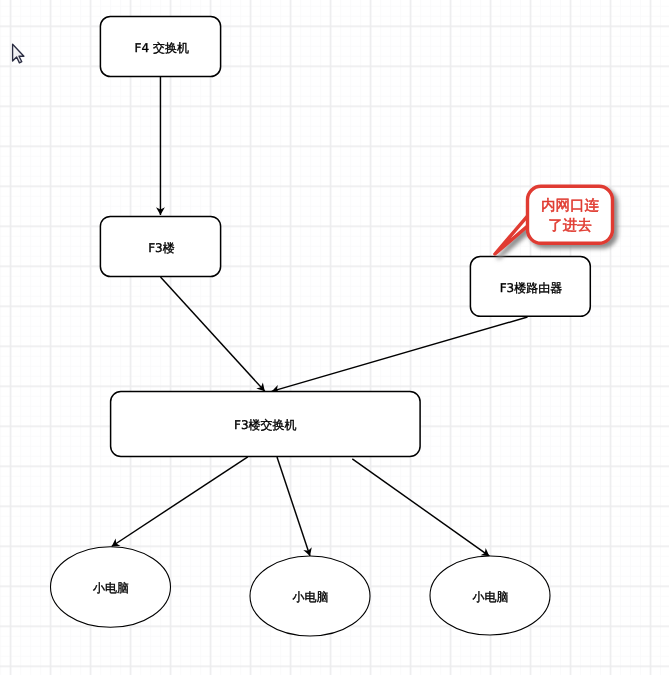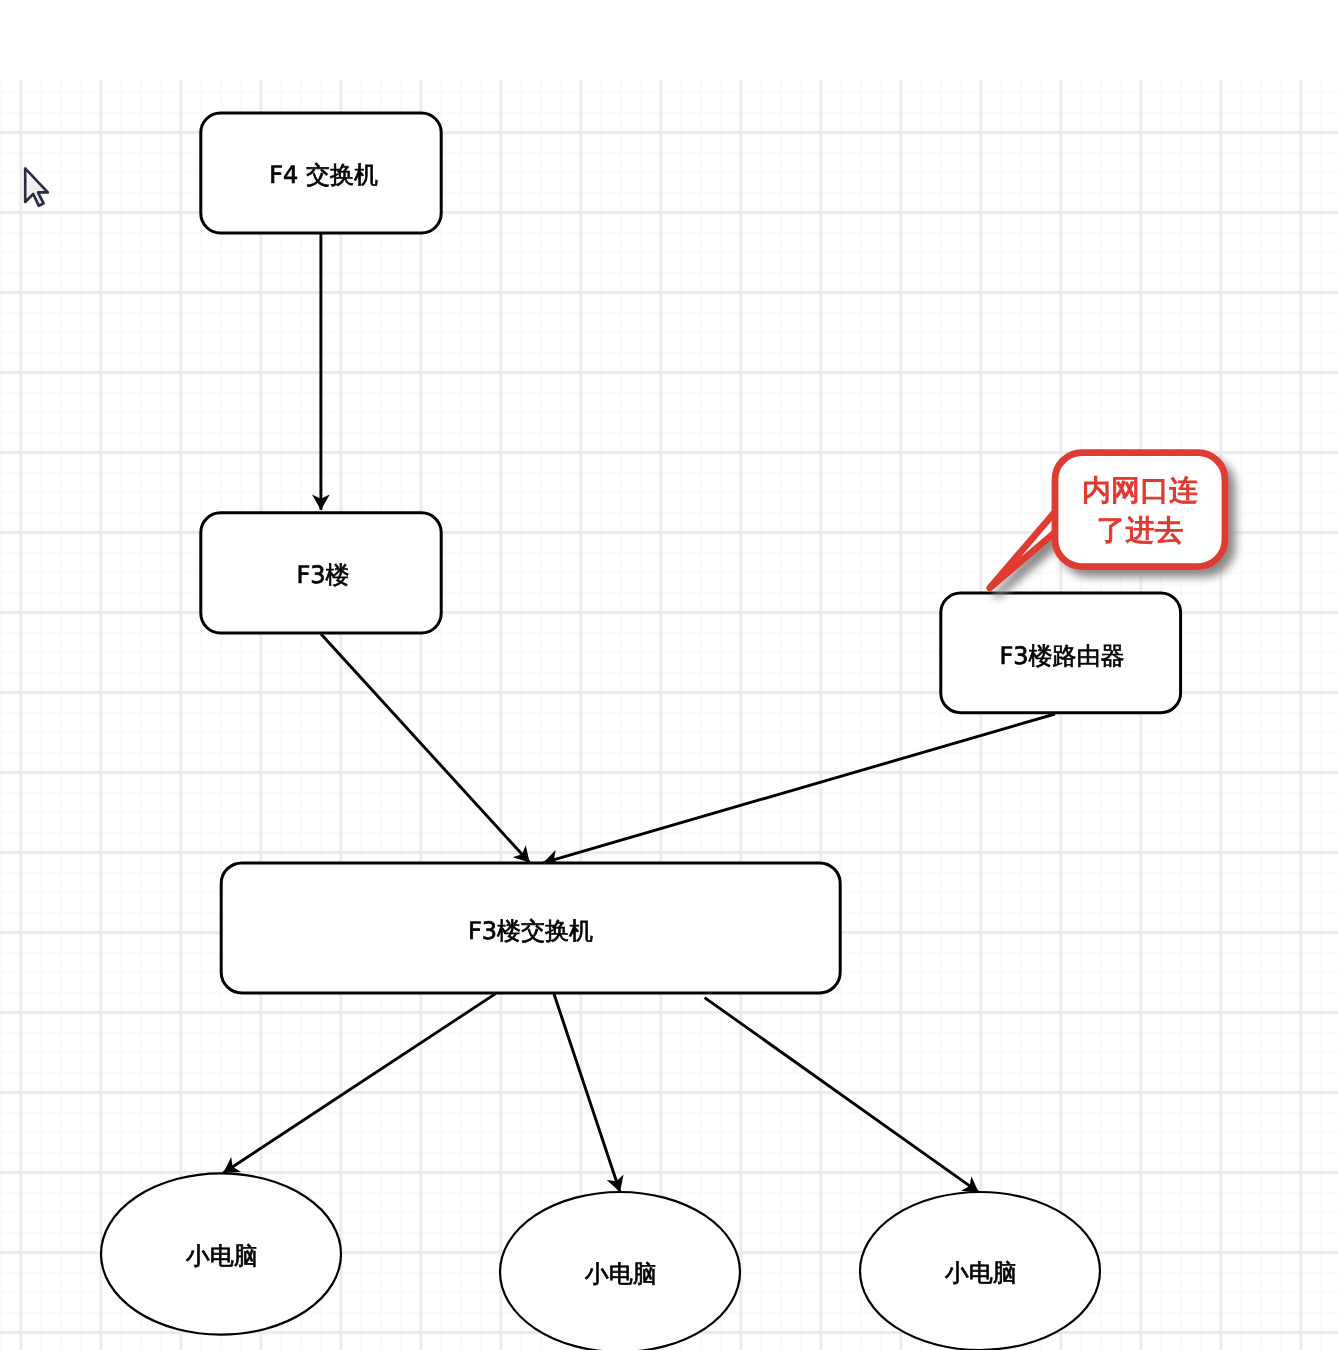--- a/index.html
+++ b/index.html
@@ -1,21 +1,21 @@
 <!DOCTYPE html>
 <html><head>
 <meta charset="utf-8">
 <title>Network topology diagram</title>
 <style>
   html,body{margin:0;padding:0;background:#ffffff;}
   body{width:669px;height:675px;overflow:hidden;
        font-family:"DejaVu Sans",sans-serif;
        text-rendering:geometricPrecision;}
   #canvas{position:relative;width:669px;height:625px;background:#ffffff;
-          transform:translateZ(0);margin-top:40px;}
+          transform:translateZ(0);}
   svg{display:block;shape-rendering:geometricPrecision;will-change:transform;}
   text{-webkit-font-smoothing:antialiased;}
   .nodelabel{font-family:"DejaVu Sans",sans-serif;font-size:12px;fill:#000000;
              text-anchor:middle;stroke:#000000;stroke-width:0.35px;
              paint-order:stroke fill;}
   .calloutlabel{font-family:"DejaVu Sans",sans-serif;font-size:14.5px;
              text-anchor:middle;fill:#e03a30;stroke:#e03a30;stroke-width:0.55px;
              paint-order:stroke fill;}
   .shape{fill:#ffffff;stroke:#000000;}
   .boxshape{stroke-width:1.5;}

